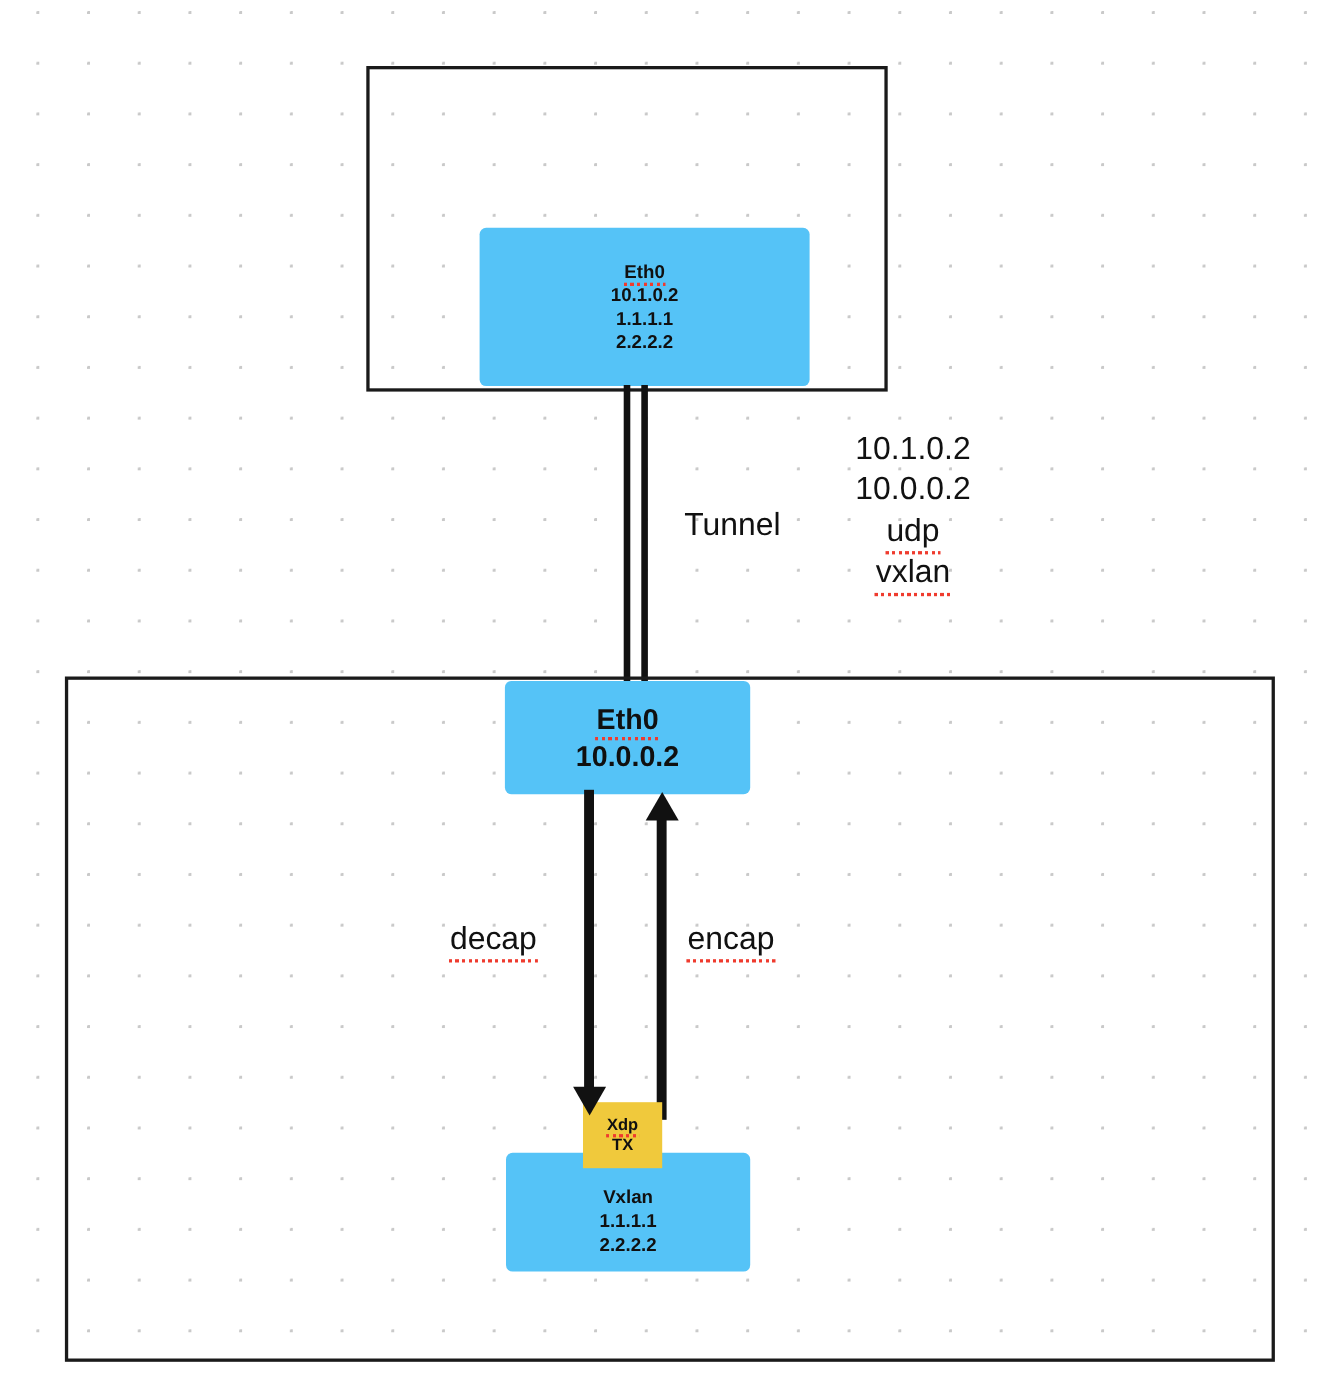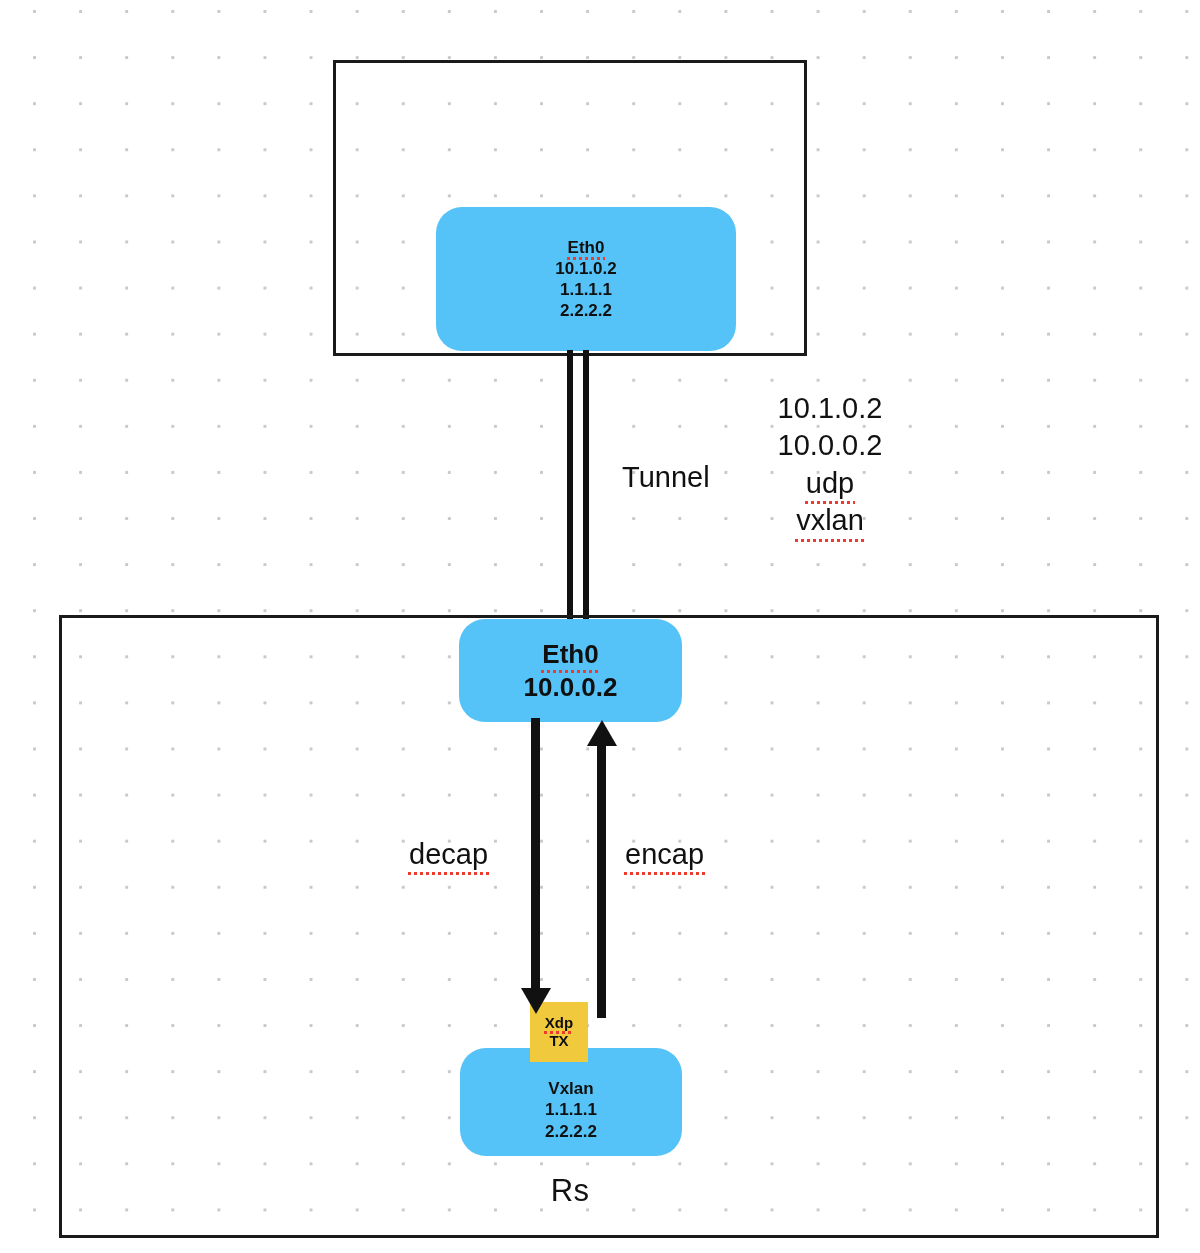--- a/index.html
+++ b/index.html
@@ -45,21 +45,21 @@
     text-align: center;
   }
   #ds-label { left: 333px; top: 79px;  width: 474px; }
   #rs-label { left: 333px; top: 1175px; width: 474px; }
 
   
   .node {
     position: absolute;
     box-sizing: border-box;
     background: #55C3F7;
-    border-radius: 26px;
+    border-radius: 6px;
     display: flex;
     flex-direction: column;
     align-items: center;
     justify-content: center;
     color: #101010;
     font-weight: bold;
     text-align: center;
   }
   .node .line { line-height: 1.24; white-space: nowrap; }
 
@@ -73,21 +73,21 @@
   }
   #node-vxlan {
     left: 460px; top: 1048px; width: 222px; height: 108px;
     font-size: 17px;
   }
   #node-vxlan .line:first-child { padding-top: 16px; }
 
   
   #xdp-box {
     position: absolute;
-    left: 530px; top: 1002px; width: 58px; height: 60px;
+    left: 530px; top: 1002px; width: 72px; height: 60px;
     background: #F0C93C;
     display: flex;
     flex-direction: column;
     align-items: center;
     justify-content: center;
     color: #101010;
     font-weight: bold;
     font-size: 15px;
     line-height: 1.22;
     text-align: center;
@@ -182,21 +182,20 @@
     <div>10.0.0.2</div>
     <div>
       <span class="sq">udp</span>
     </div>
     <div>
       <span class="sq">vxlan</span>
     </div>
   </div>
 
   <div id="rs-box" class="host-box"></div>
-  <div id="rs-label" class="host-label">Rs</div>
 
   <div id="node-rs-eth0" class="node">
     <div class="line">
       <span class="sq">Eth0</span>
     </div>
     <div class="line">10.0.0.2</div>
   </div>
 
   <div id="decap-line" class="vline"></div>
   <div id="decap-head"></div>

